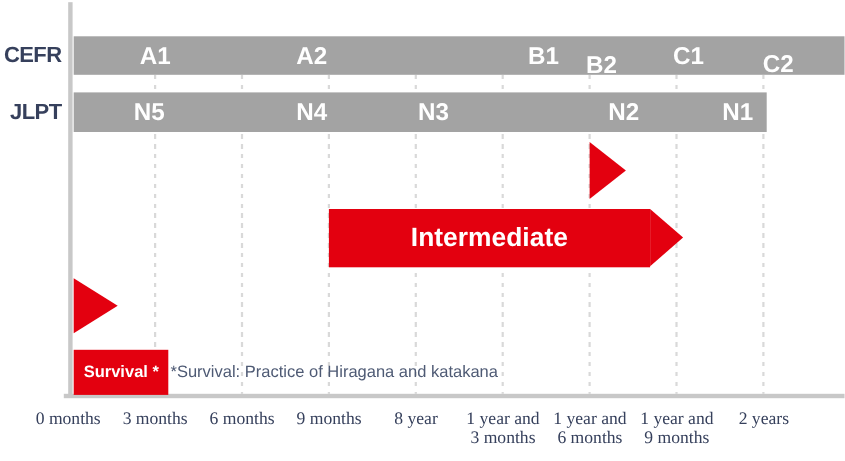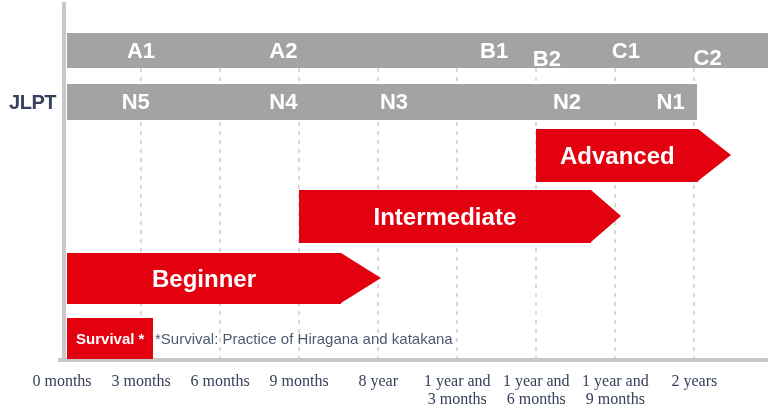--- a/index.html
+++ b/index.html
@@ -34,20 +34,21 @@
   .tick{
     position:absolute;transform:translateX(-50%);text-align:center;color:var(--navy);
     font-size:16px;line-height:18px;white-space:nowrap;
   }
   .tick span{display:block;font-family:Liberation Serif, serif;}
 </style>
 </head>
 <body>
 
 <div class="stage">
+  <div class="row-label" id="cefr-row-label" style="top:33px;height:35px;">CEFR</div>
   <div class="row-label" id="jlpt-row-label" style="top:84px;height:36px;">JLPT</div>
 
   <div id="gridlines">
       <div class="gridline" style="left: 140.05px; top: 68px; height: 290px;"></div>
       <div class="gridline" style="left: 219.1px; top: 68px; height: 290px;"></div>
       <div class="gridline" style="left: 298.15px; top: 68px; height: 290px;"></div>
       <div class="gridline" style="left: 377.2px; top: 68px; height: 290px;"></div>
       <div class="gridline" style="left: 456.25px; top: 68px; height: 290px;"></div>
       <div class="gridline" style="left: 535.3px; top: 68px; height: 290px;"></div>
       <div class="gridline" style="left: 614.35px; top: 68px; height: 290px;"></div>
@@ -67,35 +68,29 @@
       <div class="level-label" style="left: 707.575px; top: 33px; height: 49px;">C2</div>
       <div class="level-bar" style="left: 67.27px; top: 84px; width: 629.765px; height: 36px;"></div>
       <div class="level-label" style="left: 135.78px; top: 84px; height: 36px;">N5</div>
       <div class="level-label" style="left: 283.34px; top: 84px; height: 36px;">N4</div>
       <div class="level-label" style="left: 394.01px; top: 84px; height: 36px;">N3</div>
       <div class="level-label" style="left: 567px; top: 84px; height: 36px;">N2</div>
       <div class="level-label" style="left: 670.685px; top: 84px; height: 36px;">N1</div>
     </div>
   <div id="arrows">
       <div class="arrow" style="left: 536.3px; top: 129px; width: 194.99px; height: 53px;">
-        <div class="arrow-body">
-          <div class="arrow-label" style="font-size: 24px;">Advanced</div>
-        </div>
         <div class="arrow-tip" style="border-top: 26.5px solid transparent; border-bottom: 26.5px solid transparent; border-left: 33px solid var(--red);"></div>
       </div>
       <div class="arrow" style="left: 299.15px; top: 190px; width: 321.47px; height: 53px;">
         <div class="arrow-body">
           <div class="arrow-label" style="font-size: 24px;">Intermediate</div>
         </div>
         <div class="arrow-tip" style="border-top: 26.5px solid transparent; border-bottom: 26.5px solid transparent; border-left: 30px solid var(--red);"></div>
       </div>
       <div class="arrow" style="left: 67.27px; top: 253px; width: 313.565px; height: 51px;">
-        <div class="arrow-body">
-          <div class="arrow-label" style="font-size: 24px;">Beginner</div>
-        </div>
         <div class="arrow-tip" style="border-top: 25.5px solid transparent; border-bottom: 25.5px solid transparent; border-left: 40px solid var(--red);"></div>
       </div>
       <div class="arrow" style="left: 67.27px; top: 318px; width: 86px; height: 41px;">
         <div class="arrow-body">
           <div class="arrow-label" style="font-size: 15px;">Survival *</div>
         </div>
       </div>
     </div>
 
   <div class="note" style="left:155px;top:318px;height:41px;">*Survival: Practice of Hiragana and katakana</div>

